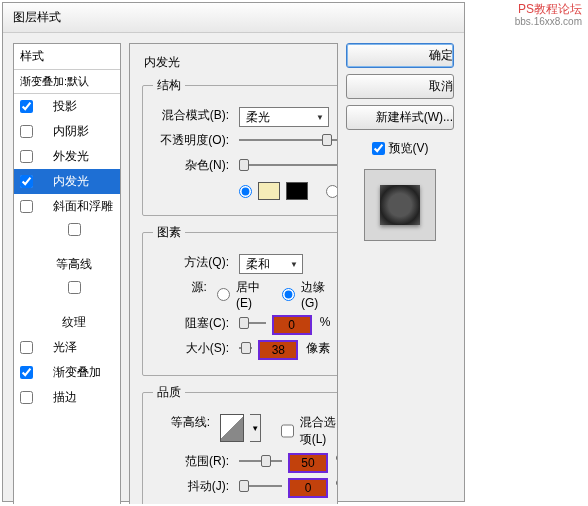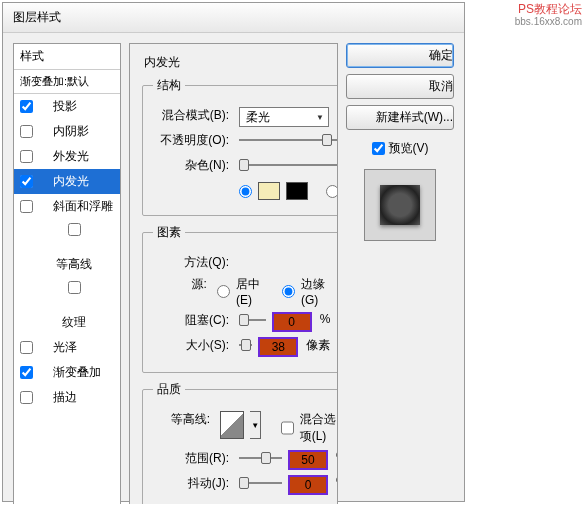--- a/index.html
+++ b/index.html
@@ -147,20 +147,23 @@
             <span class="gradient"></span>
 
           </div>
         </div>
       </fieldset>
 
       <fieldset>
         <legend>图素</legend>
         <div class="row">
           <span class="lbl">方法(Q):</span>
+          <div class="dropdown small">
+              <span>柔和</span>
+            </div>
         </div>
         <div class="row">
           <span class="lbl">源:</span>
           <input type="radio" name="src" style="">
           <span>居中(E)</span>
           <span style="width:8px"></span>
           <input type="radio" name="src" checked="" style="">
           <span>边缘(G)</span>
         </div>
         <div class="row">

